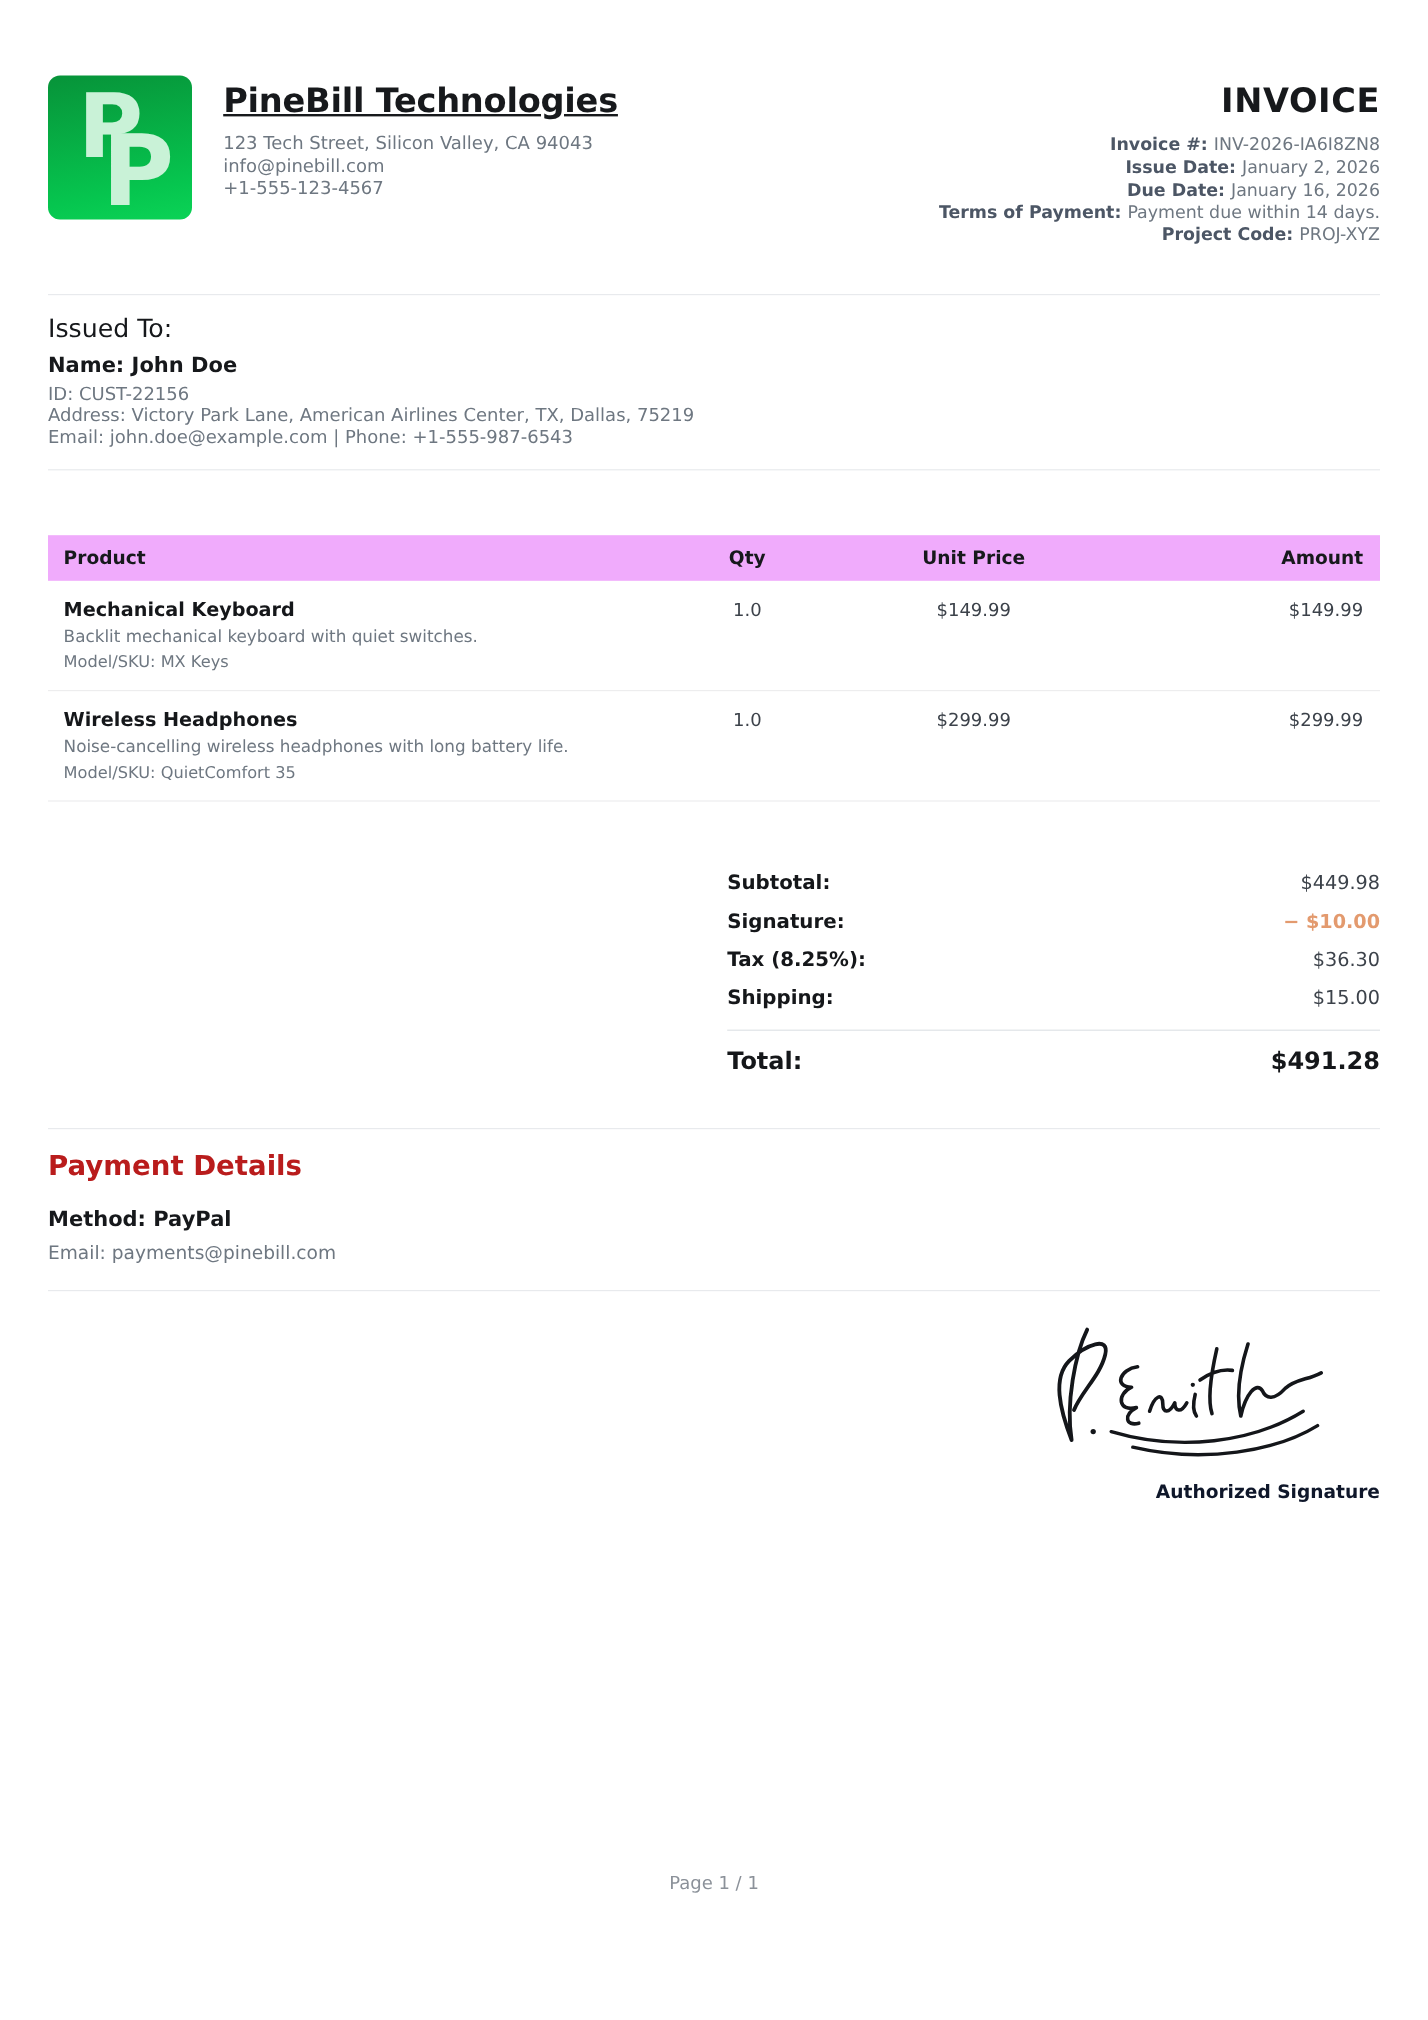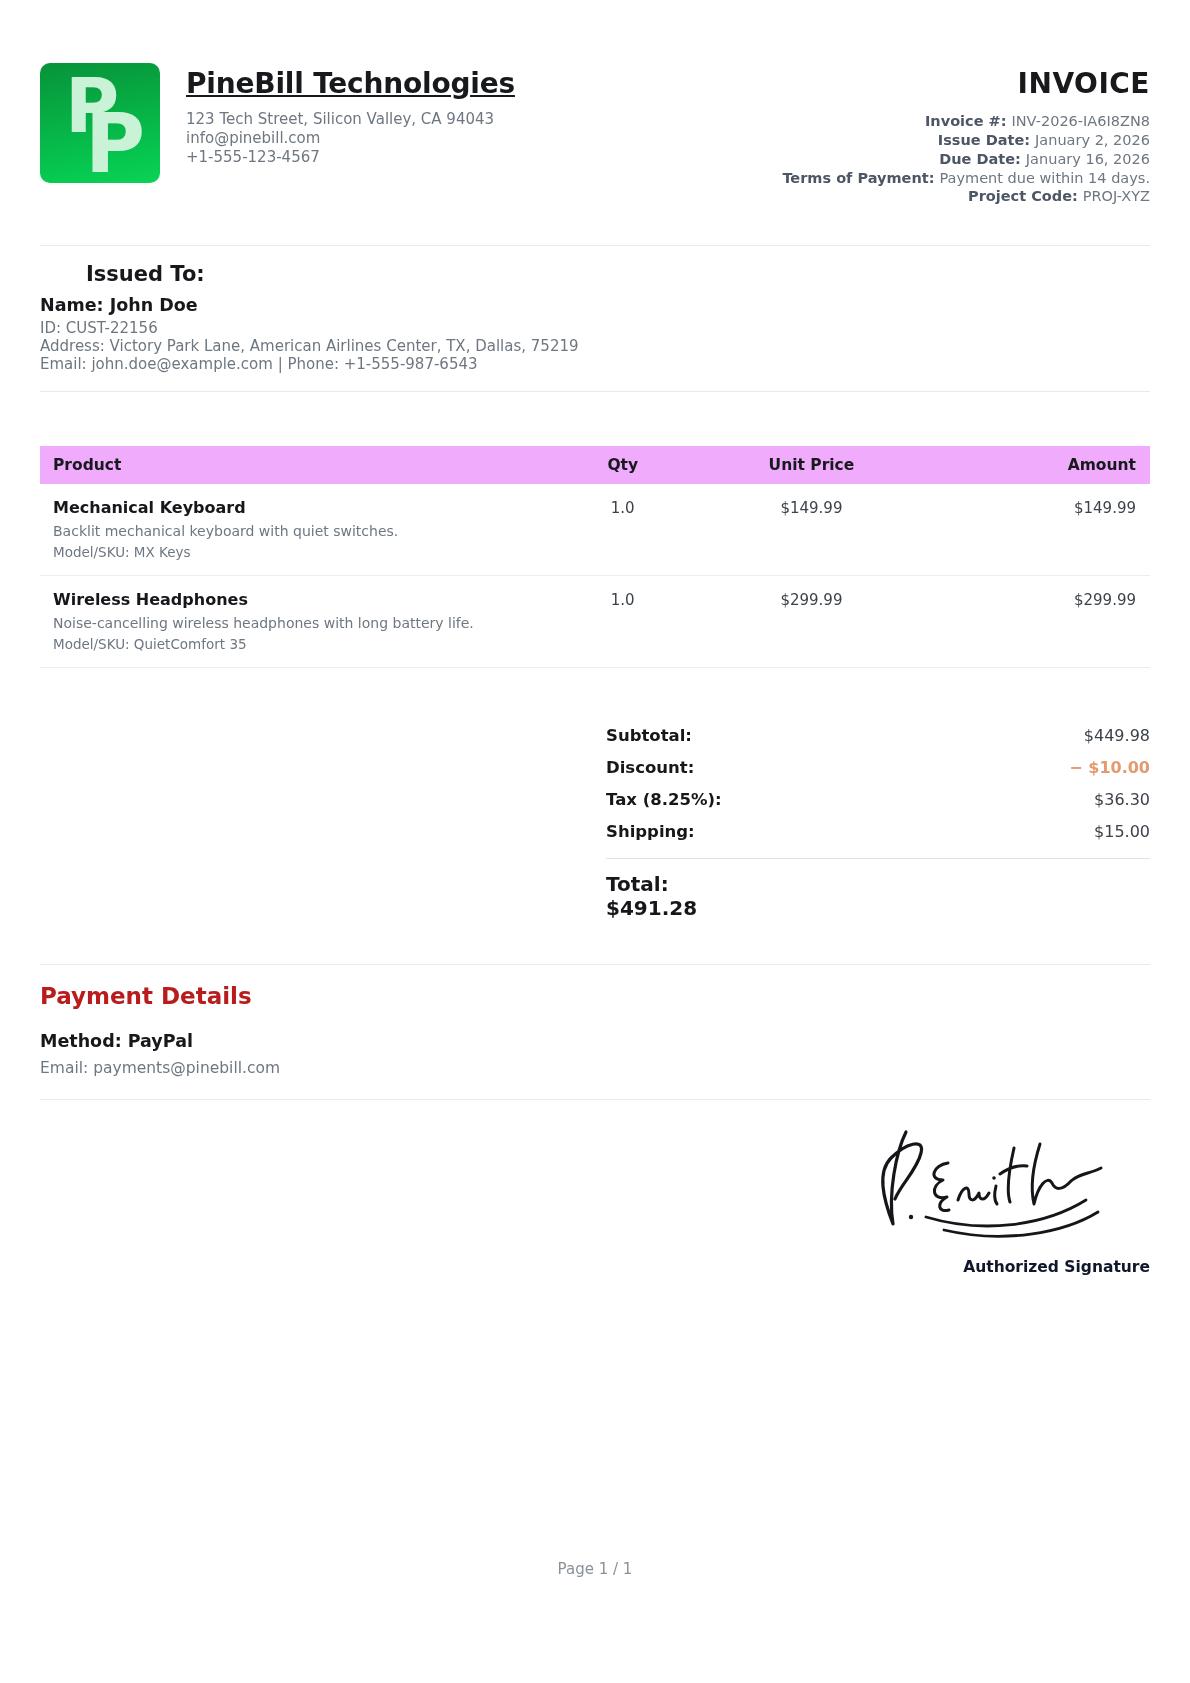--- a/index.html
+++ b/index.html
@@ -33,21 +33,21 @@
   .inv-head h2 { font-size:28px; font-weight:800; color:#17191c; margin:4px 0 12px; letter-spacing:0.5px; }
   .meta-line { font-size:14.5px; line-height:1.3; color:#6e7781; }
   .meta-line .mlabel { font-weight:700; color:#4c5665; margin-right:5px; }
 
   .divider { border:none; border-top:1px solid #e8eaed; margin:0; }
   .div1 { margin-top:39px; }
   .div2 { margin-top:17px; }
 
   
   .issued { margin-top:16px; }
-  .issued h3 { font-size:21px; font-weight:700; color:#16181b;margin-left:46px; }
+  .issued h3 { font-size:21px; font-weight:400; color:#16181b; }
   .issued .cust-name { font-size:17.5px; font-weight:700; color:#16181b; margin:9px 0 5px; }
   .issued .iline { font-size:15px; color:#6e7781; line-height:1.185; }
 
   
   .items { margin-top:54px; }
   .trow { display:flex; align-items:flex-start; }
   .c-prod { width:46%; padding-left:13px; }
   .c-qty  { width:13%; text-align:center; }
   .c-unit { width:21%; text-align:center; }
   .c-amt  { width:20%; text-align:right; padding-right:14px; }
@@ -59,21 +59,21 @@
   .p-model { font-size:13.5px; color:#6e7781; margin-top:5px; }
   .cell-num { font-size:15px; color:#3c424a; padding-top:1px; }
 
   
   .totals { width:544px; margin-left:auto; margin-top:52px; }
   .tot-row { display:flex; justify-content:space-between; padding:6.5px 0; }
   .tot-row .tlabel { font-size:16.5px; font-weight:700; color:#15171a; }
   .tot-row .tvalue { font-size:16px; color:#3c424a; }
   .tot-row .tvalue.discount { color:#e39a6e; font-weight:700; }
   .tot-sep { border:none; border-top:1px solid #dfe3e7; margin:10px 0 0; }
-  .grand { display:flex; justify-content:space-between; padding-top:13px;flex-direction:column; }
+  .grand { display:flex; justify-content:space-between; padding-top:13px; }
   .grand .tlabel { font-size:20px; font-weight:800; color:#15171a; }
   .grand .tvalue { font-size:20px; font-weight:800; color:#15171a; }
 
   
   .div3 { margin-top:44px; }
   .payment { margin-top:18px; }
   .payment h3 { font-size:23px; font-weight:800; color:#b91c1c; }
   .payment .method { font-size:17.5px; font-weight:700; color:#16181b; margin-top:22px; }
   .payment .pemail { font-size:15.5px; color:#6e7781; margin-top:8px; }
   .div4 { margin-top:22px; }
@@ -169,21 +169,21 @@
       <div class="c-amt cell-num">$299.99</div>
     </div>
   </div>
 
   <div class="totals">
     <div class="tot-row">
       <span class="tlabel">Subtotal:</span>
       <span class="tvalue">$449.98</span>
     </div>
     <div class="tot-row">
-      <span class="tlabel">Discount:</span>
+      <span class="tlabel">Signature:</span>
       <span class="tvalue discount">− $10.00</span>
     </div>
     <div class="tot-row">
       <span class="tlabel">Tax (8.25%):</span>
       <span class="tvalue">$36.30</span>
     </div>
     <div class="tot-row">
       <span class="tlabel">Shipping:</span>
       <span class="tvalue">$15.00</span>
     </div>

